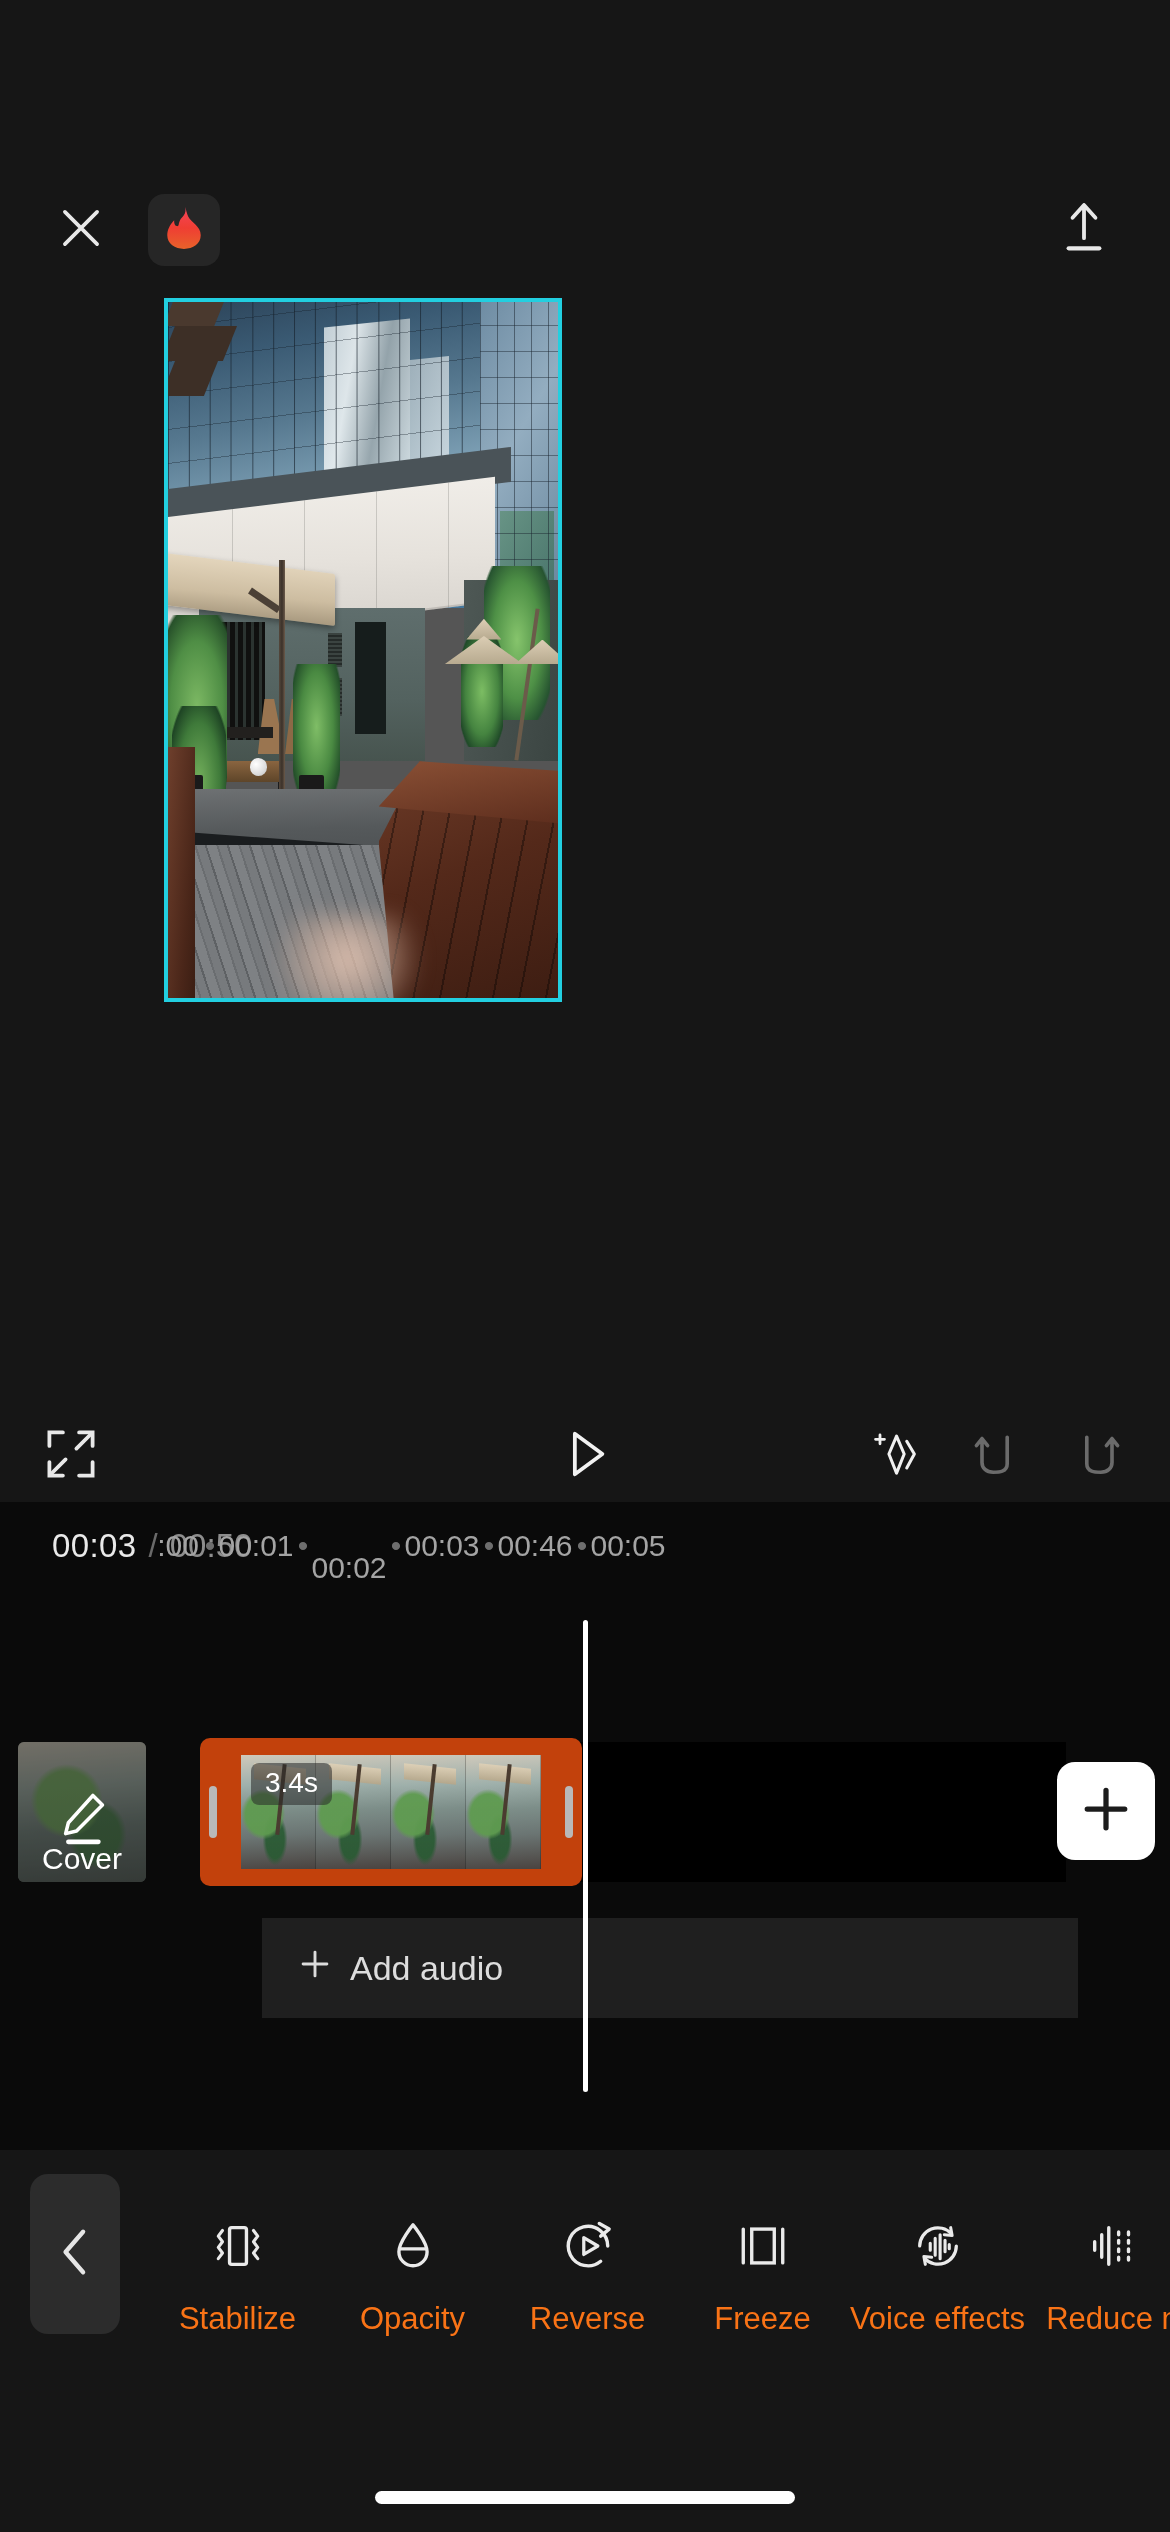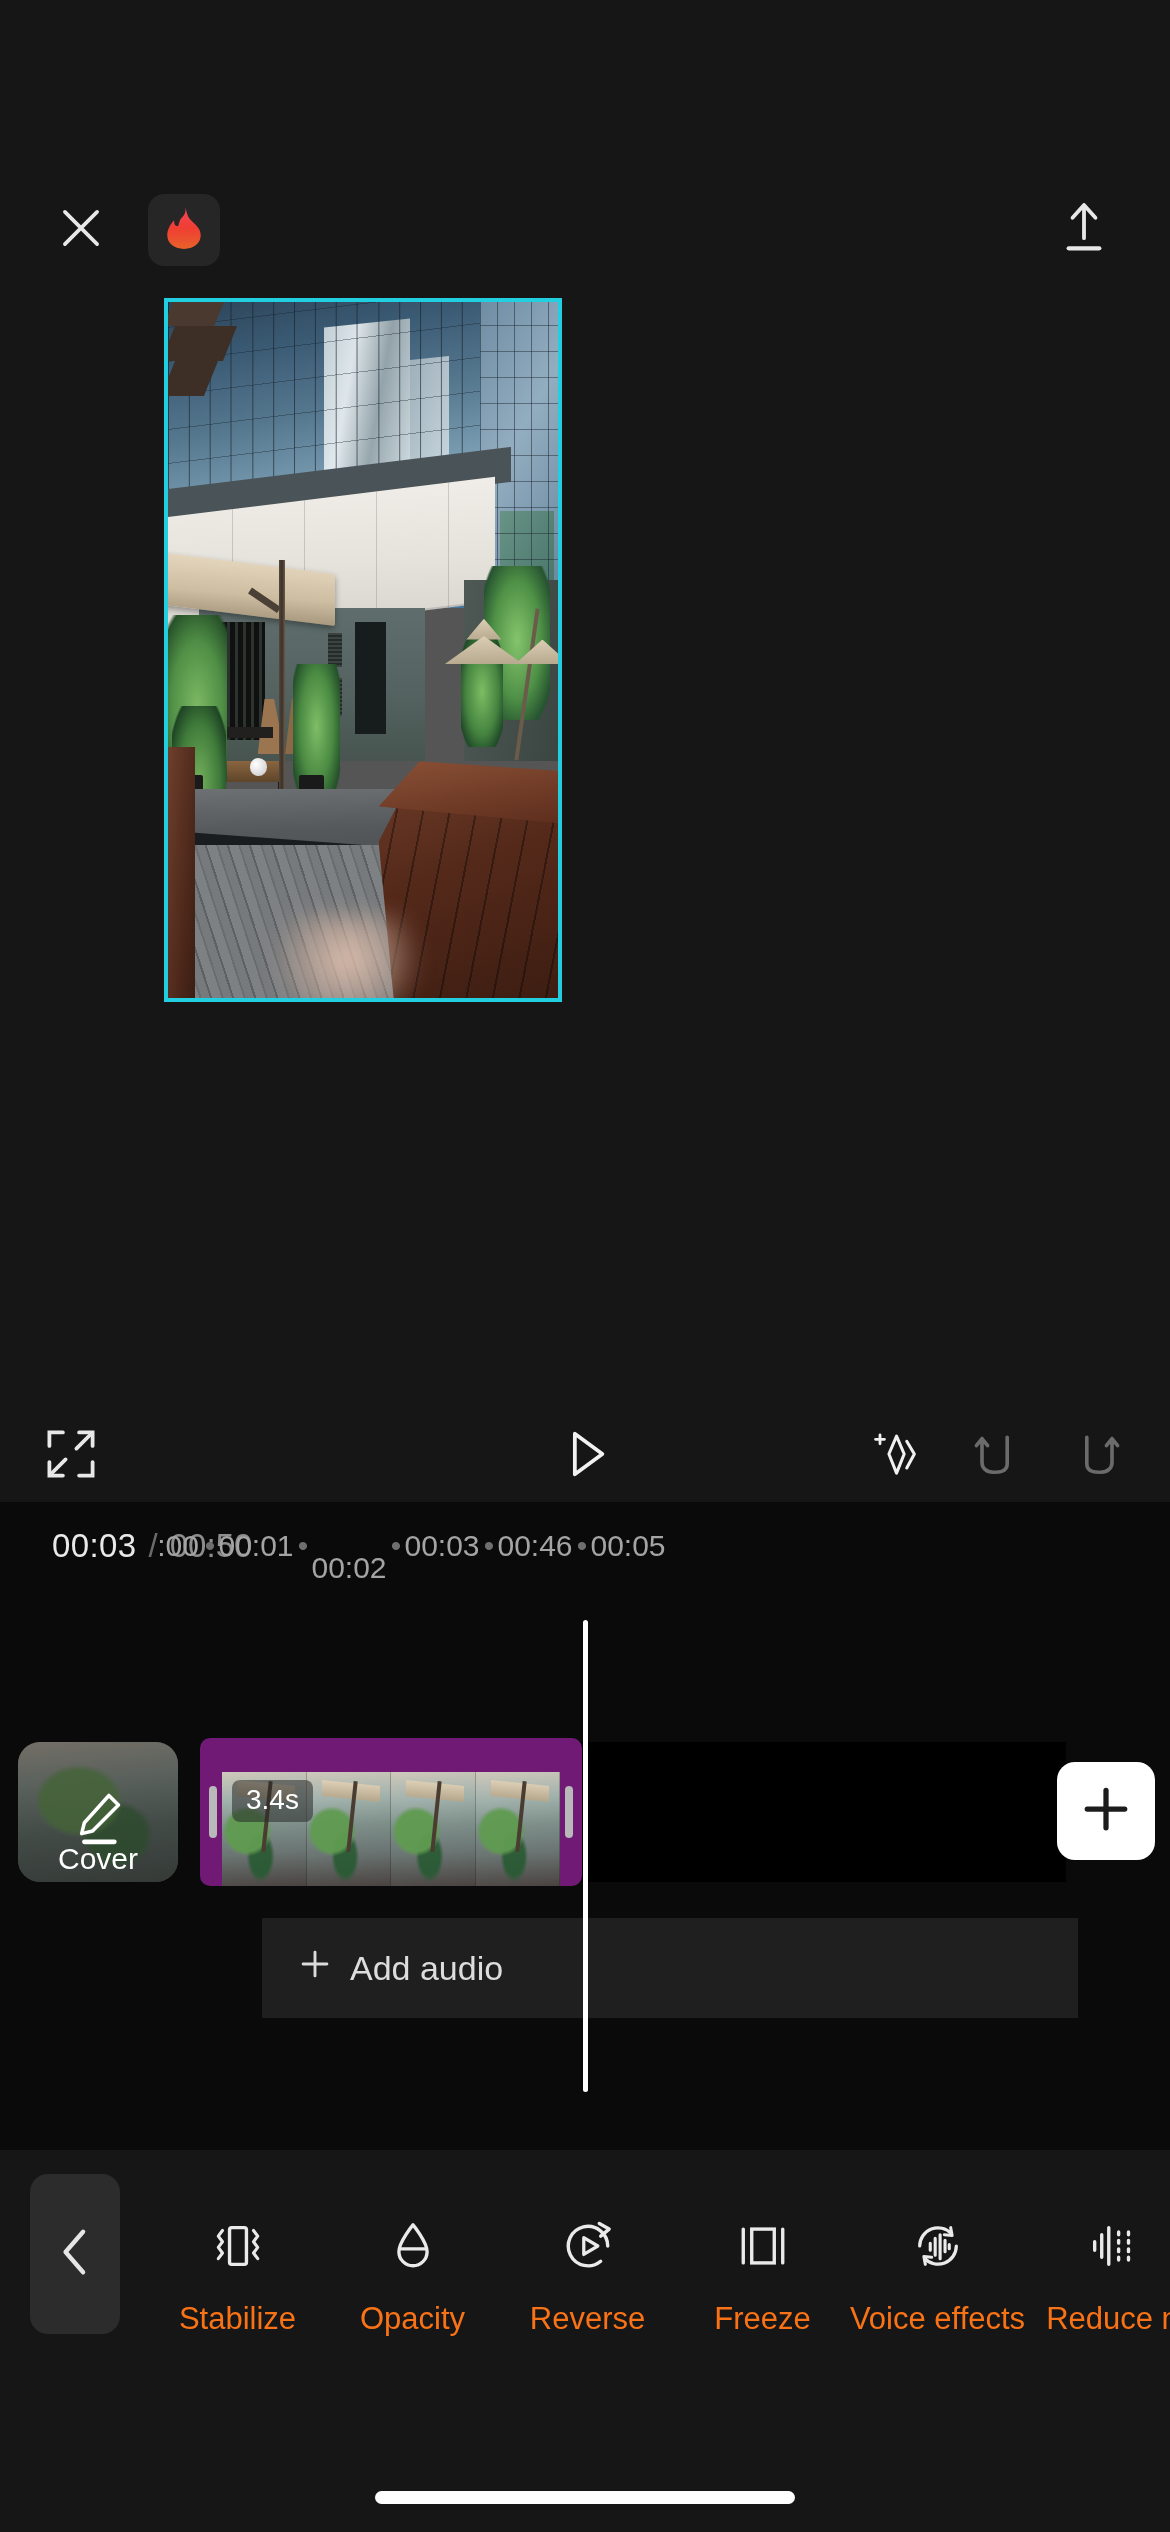--- a/index.html
+++ b/index.html
@@ -375,44 +375,44 @@
   .playhead {
     position:absolute; left:583px; top:30px; width:5px; height:472px;
     background:#fff; border-radius:3px; z-index:30;
   }
   .track-row {
     position:absolute; left:0; top:152px; height:140px; width:100%;
     display:flex; align-items:center;
   }
   .cover-cell {
     position:absolute; left:18px; top:0;
-    width:160px; height:140px;
-    border-radius:22px; overflow:hidden;
+    width:128px; height:140px;
+    border-radius:6px; overflow:hidden;
     background:#3c423f;
   }
   .cover-thumb {
     position:absolute; inset:0;
     background:
       radial-gradient(ellipse at 38% 42%, rgba(110,160,90,.85) 0 26%, transparent 32%),
       radial-gradient(ellipse at 62% 66%, rgba(70,120,70,.8) 0 20%, transparent 26%),
       linear-gradient(175deg,#b8b3a6 0%,#8e9a92 32%,#6d7a74 60%,#555d58 100%);
     filter:brightness(.62);
   }
   .cover-pencil { position:absolute; left:50%; top:34%; transform:translateX(-50%); }
   .cover-label {
     position:absolute; left:0; right:0; bottom:6px;
     text-align:center; color:#fff; font-size:30px;
   }
   .clip-wrap {
     position:absolute; left:200px; top:-4px;
     width:382px; height:148px;
-    background:#701a75;
+    background:#c2410c;
     border-radius:10px;
-    display:flex; align-items:flex-end;
-    padding:0 22px;
+    display:flex; align-items:center;
+    padding:0 41px;
     box-sizing:border-box;
     z-index:20;
   }
   .clip-inner {
     position:relative;
     width:100%; height:114px;
     overflow:hidden;
     display:flex;
   }
   .frame-thumb {

